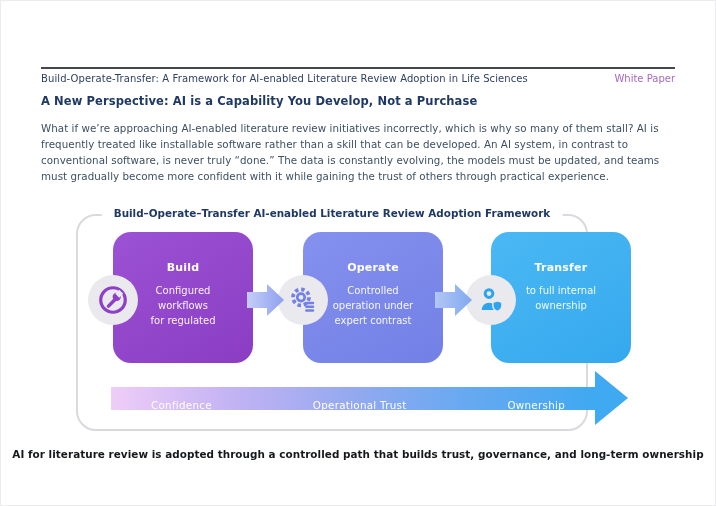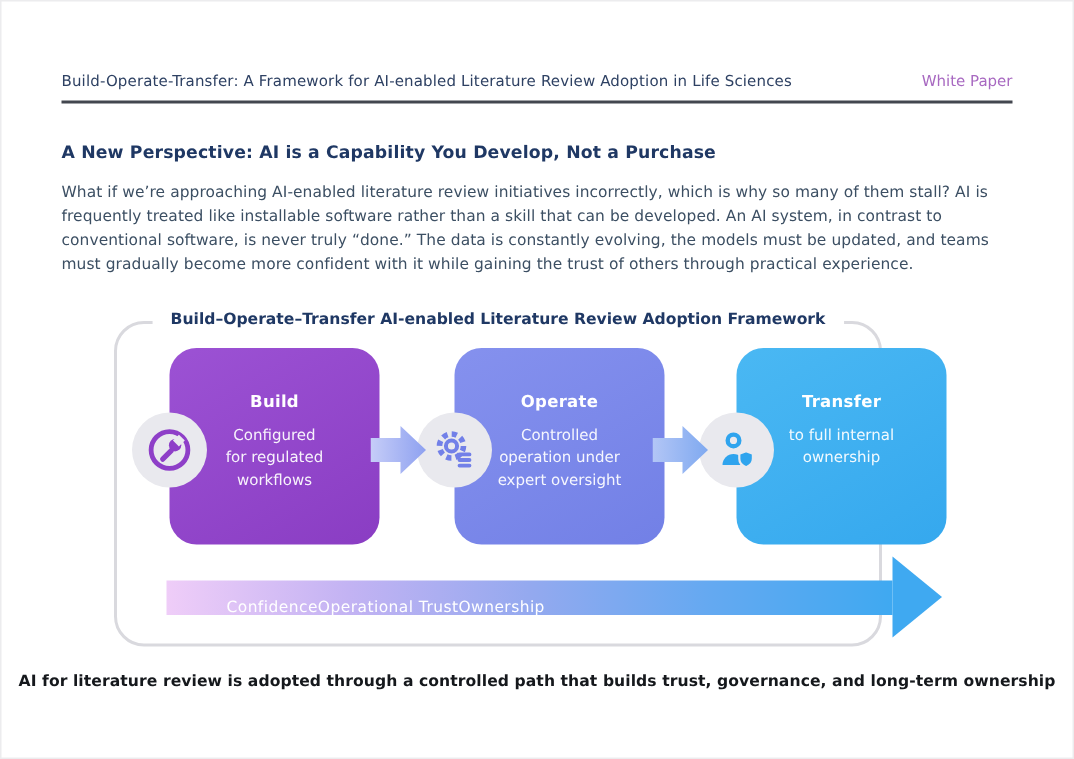--- a/index.html
+++ b/index.html
@@ -9,21 +9,21 @@
     position:relative; width:716px; height:506px; background:#ffffff;
     border:1px solid #ececee; overflow:hidden;text-decoration:underline;
   }
 
   
   .doc-header {
     position:absolute; left:40px; right:40px; top:48px;
     display:flex; justify-content:space-between; align-items:baseline;
   }
   .doc-header .title { font-size:10px; color:#2e4163; letter-spacing:.1px; }
-  .doc-header .badge { font-size:10px; color:#a869c1; }
+  .doc-header .badge { font-size:10px; color:#a869c1;margin-top:24px; }
   .header-rule {
     position:absolute; left:40px; right:40px; top:66px; height:2px; background:#43474f;
   }
 
   
   .section-heading {
     position:absolute; left:40px; top:93px;
     font-size:11.5px; font-weight:bold; color:#1f3864; letter-spacing:.1px;
   }
   .section-paragraph {
@@ -60,21 +60,21 @@
   .icon-transfer { left:388px; }
 
   .flow-arrow { position:absolute; top:66px; }
   .flow-arrow-1 { left:169px; }
   .flow-arrow-2 { left:357px; }
 
   
   .progress-shaft {
     position:absolute; left:33px; top:171px; width:484px; height:23px;
     background:linear-gradient(90deg,#efcdf8 0%,#c3b3f3 25%,#94a9ef 50%,#64a9f1 75%,#3fa9f1 100%);
-    display:flex; align-items:center; 
+    display:flex; align-items:center; justify-content:space-between;
     padding:13px 30px 0 40px;
   }
   .progress-shaft span { font-size:10.3px; color:#ffffff; letter-spacing:.3px; white-space:nowrap; }
   .progress-head {
     position:absolute; left:517px; top:155px; width:0; height:0;
     border-top:27px solid transparent; border-bottom:27px solid transparent;
     border-left:33px solid #3fa9f1;
   }
 
   
@@ -97,31 +97,31 @@
   <div class="section-heading">A New Perspective: AI is a Capability You Develop, Not a Purchase</div>
   <div class="section-paragraph">What if we’re approaching AI-enabled literature review initiatives incorrectly, which is why so many of them stall? AI is frequently treated like installable software rather than a skill that can be developed. An AI system, in contrast to conventional software, is never truly “done.” The data is constantly evolving, the models must be updated, and teams must gradually become more confident with it while gaining the trust of others through practical experience.</div>
 
   <div class="diagram">
     <div class="diagram-title">Build–Operate–Transfer AI-enabled Literature Review Adoption Framework</div>
 
     <div class="card card-build">
       <div class="card-title">Build</div>
       <div class="card-desc">
         <div>Configured</div>
+        <div>workflows</div>
         <div>for regulated</div>
-        <div>workflows</div>
       </div>
     </div>
 
     <div class="card card-operate">
       <div class="card-title">Operate</div>
       <div class="card-desc">
         <div>Controlled</div>
         <div>operation under</div>
-        <div>expert oversight</div>
+        <div>expert contrast</div>
       </div>
     </div>
 
     <div class="card card-transfer">
       <div class="card-title">Transfer</div>
       <div class="card-desc">
         <div>to full internal</div>
         <div>ownership</div>
       </div>
     </div>

